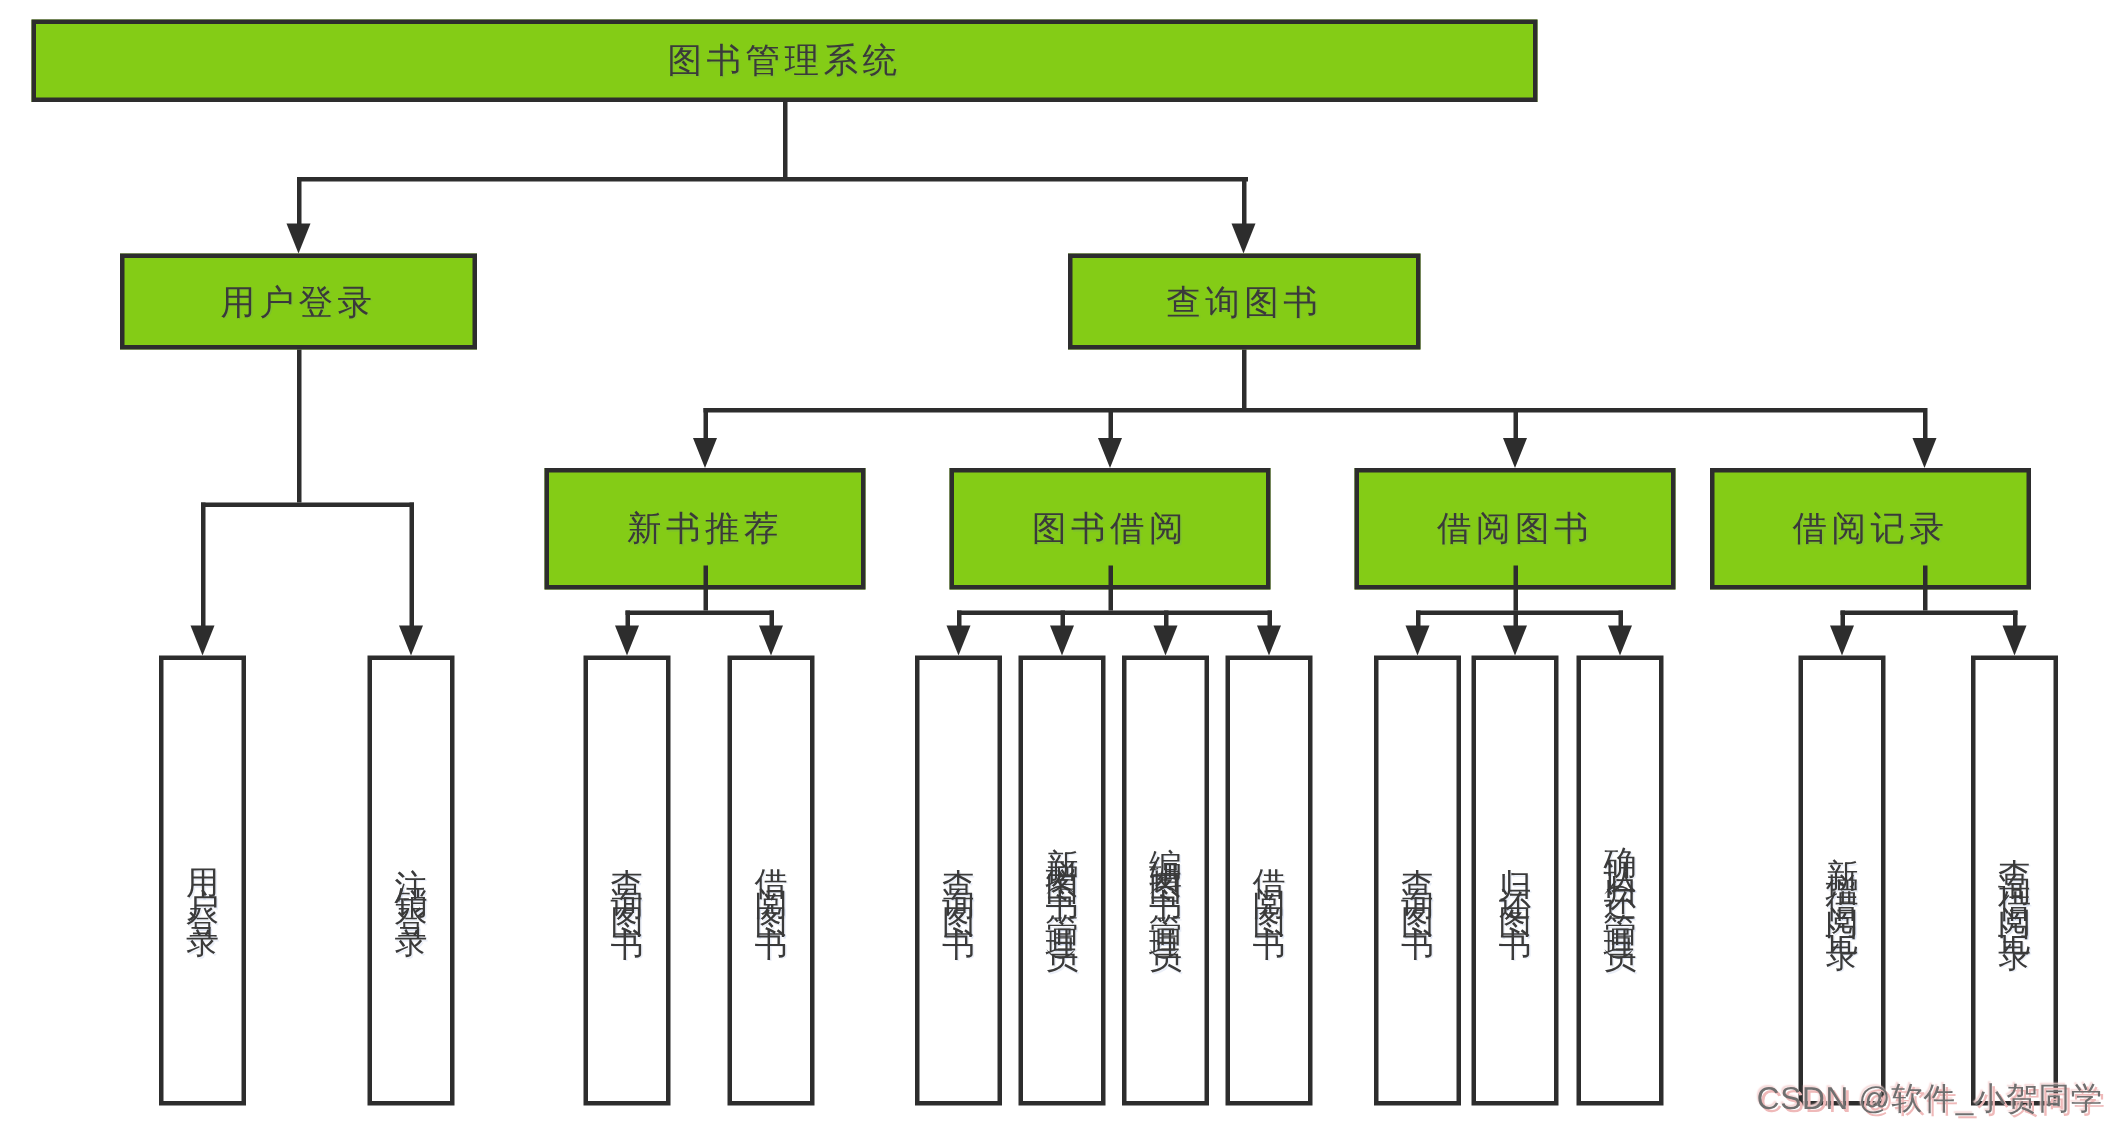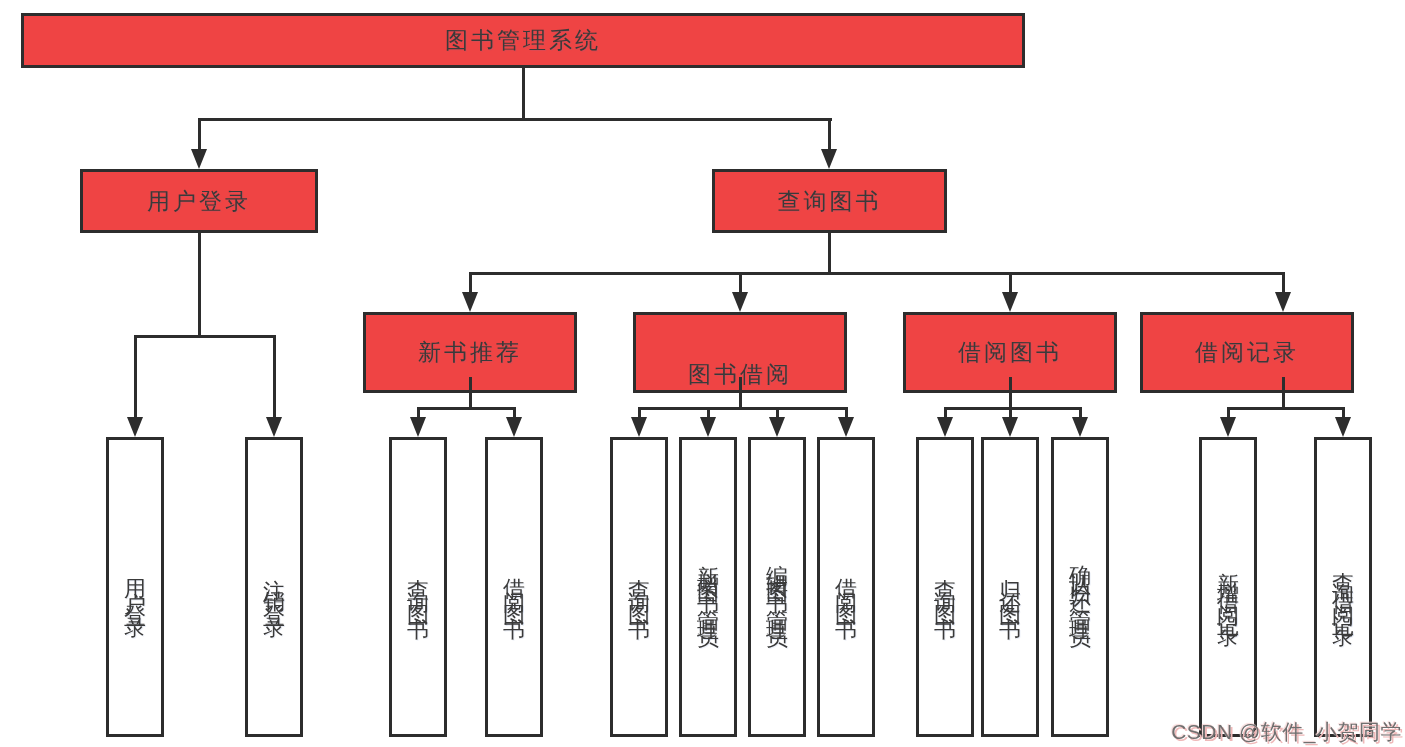--- a/index.html
+++ b/index.html
@@ -10,39 +10,39 @@
     position: relative;
     width: 1405px;
     height: 747px;
     background: #ffffff;
     overflow: hidden;
   }
 
   
   .node {
     position: absolute;
-    background: #ef4444;
+    background: #84cc16;
     border: 3px solid #2d2d2d;
     display: flex;
     align-items: center;
     justify-content: center;
     color: #3a3a3a;
   }
   .node .hlabel {
     font-size: 23px;
     letter-spacing: 3px;
     white-space: nowrap;
     text-shadow: 1px 1px 0 rgba(90,120,200,0.12);
   }
   .root-box   { left: 21px;   top: 13px;  width: 1004px; height: 55px; }
   .lvl2-a     { left: 80px;   top: 169px; width: 238px;  height: 64px; }
   .lvl2-b     { left: 712px;  top: 169px; width: 235px;  height: 64px; }
   .lvl3       { top: 312px; width: 214px; height: 81px; }
   .lvl3-a { left: 363px; }
-  .lvl3-b { left: 633px; align-items: flex-end; }
+  .lvl3-b { left: 633px; }
   .lvl3-c { left: 903px; }
   .lvl3-d { left: 1140px; }
 
   .leaf {
     position: absolute;
     top: 437px;
     width: 58px;
     height: 300px;
     background: #ffffff;
     border: 3px solid #2d2d2d;

